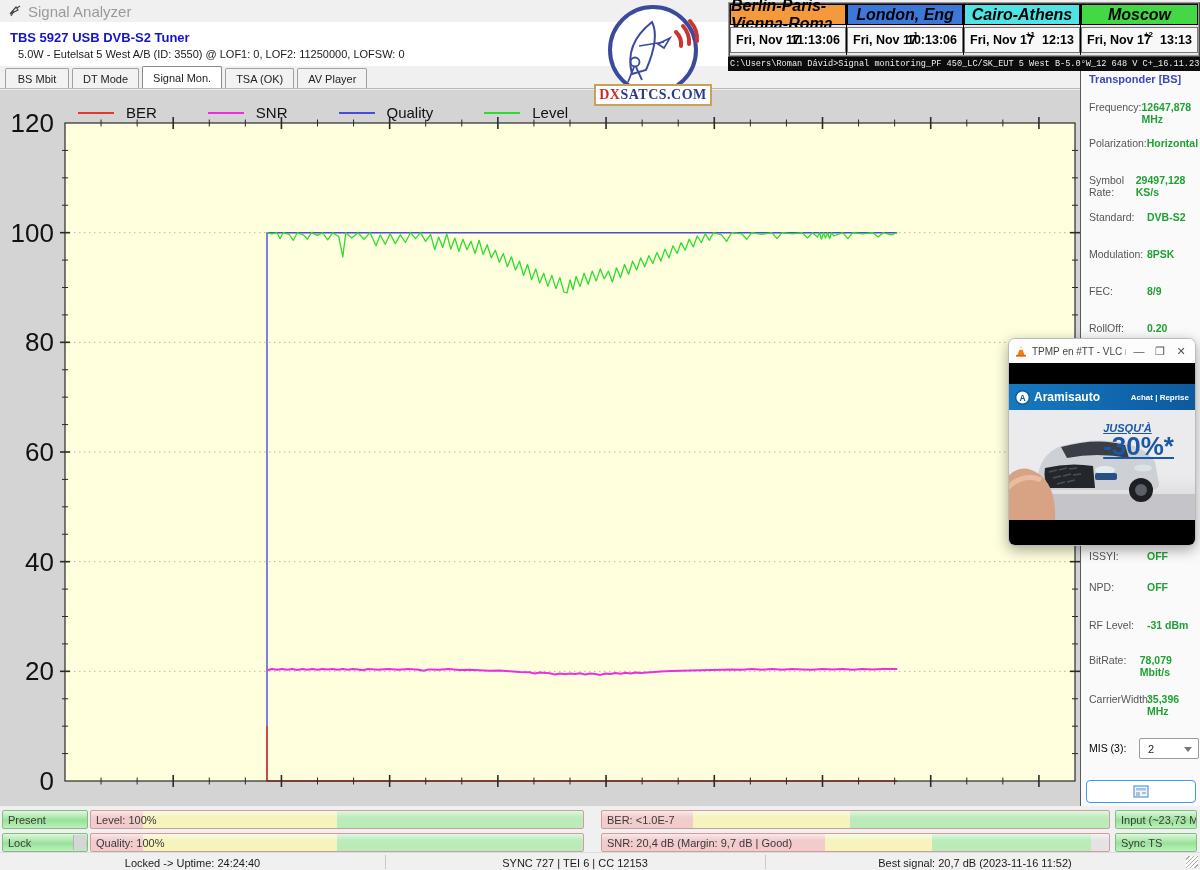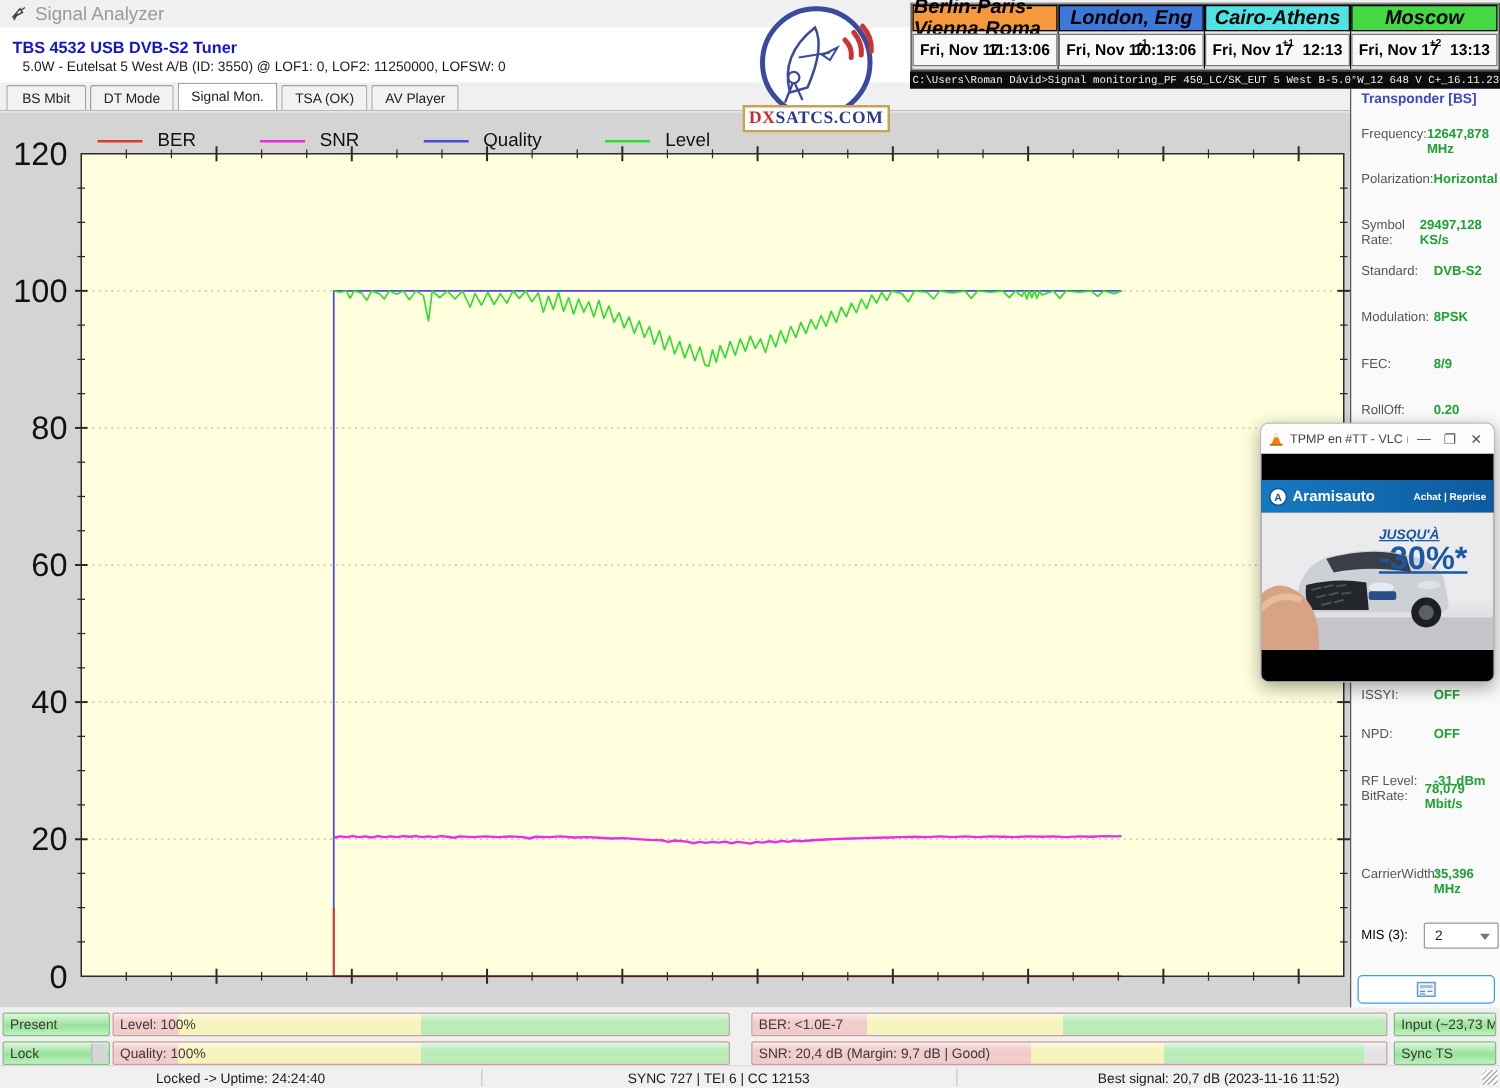--- a/index.html
+++ b/index.html
@@ -93,21 +93,21 @@
 <div class="abs" id="titlebar">
   <svg width="14" height="14" viewBox="0 0 14 14">
     <path d="M2 10 L8 3 L10 6 Z" fill="none" stroke="#444" stroke-width="1.2"></path>
     <line x1="6" y1="7" x2="3" y2="12" stroke="#444" stroke-width="1.2"></line>
     <line x1="9" y1="4" x2="12" y2="2" stroke="#444" stroke-width="1.2"></line>
   </svg>
   <span class="wtitle">Signal Analyzer</span>
 </div>
 
 <div class="abs" id="header">
-  <div class="abs" id="tuner-title">TBS 4532 USB DVB-S2 Tuner</div>
+  <div class="abs" id="tuner-title">TBS 5927 USB DVB-S2 Tuner</div>
   <div class="abs" id="tuner-sub">5.0W - Eutelsat 5 West A/B (ID: 3550) @ LOF1: 0, LOF2: 11250000, LOFSW: 0</div>
 </div>
 
 <div class="abs" id="tabbar">
     <div class="tab">BS Mbit</div>
     <div class="tab">DT Mode</div>
     <div class="tab active">Signal Mon.</div>
     <div class="tab">TSA (OK)</div>
     <div class="tab">AV Player</div>
   </div>
@@ -289,21 +289,21 @@
         <span class="val">OFF</span>
       </div>
       <div class="tr-row" style="top: 510px;">
         <span class="lab">NPD:</span>
         <span class="val">OFF</span>
       </div>
       <div class="tr-row" style="top: 548px;">
         <span class="lab">RF Level:</span>
         <span class="val">-31 dBm</span>
       </div>
-      <div class="tr-row" style="top: 554px; align-items: center;">
+      <div class="tr-row" style="top: 583px;">
         <span class="lab">BitRate:</span>
         <span class="val">78,079 Mbit/s</span>
       </div>
       <div class="tr-row" style="top: 622px;">
         <span class="lab">CarrierWidth:</span>
         <span class="val">35,396 MHz</span>
       </div>
     </div>
   <div id="mis-row">
     <span class="lab">MIS (3):</span>

